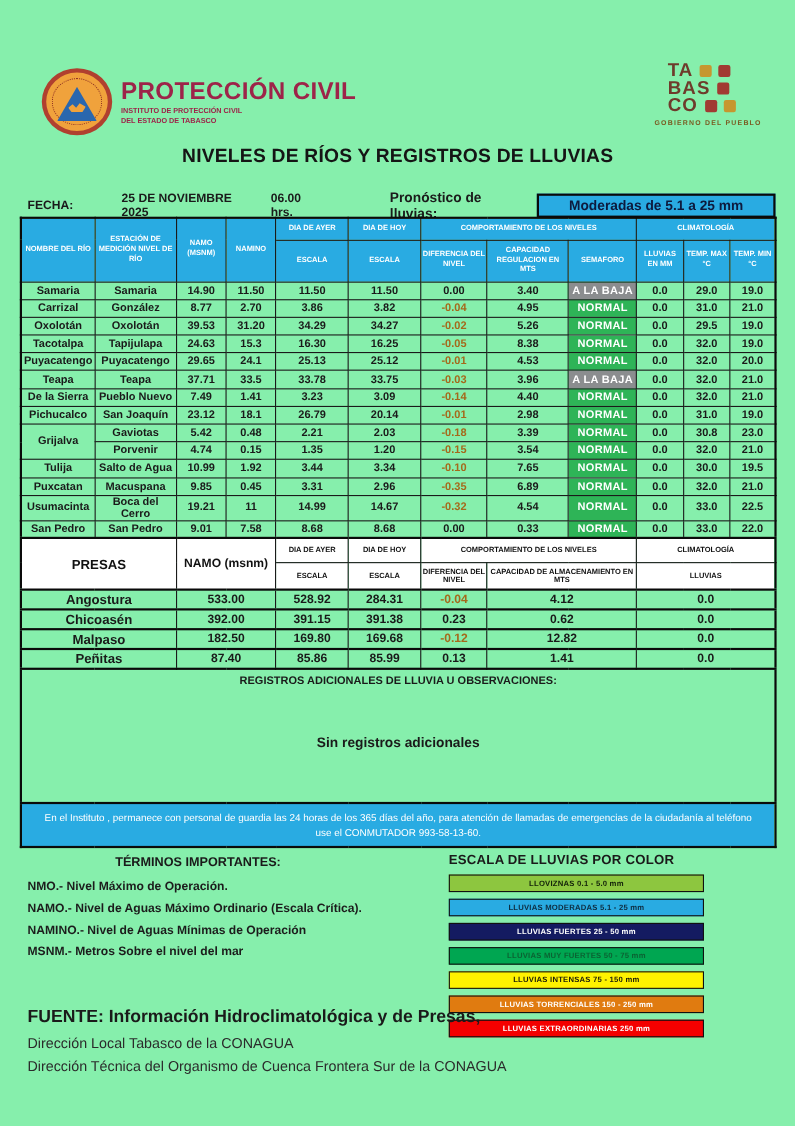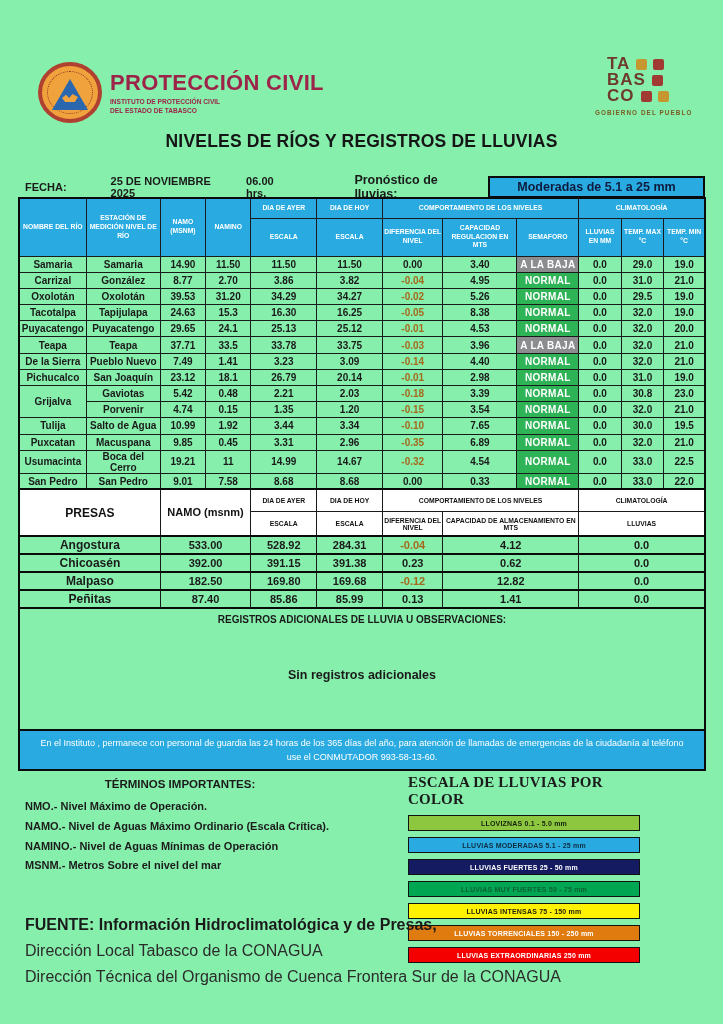--- a/index.html
+++ b/index.html
@@ -65,26 +65,26 @@
   .registros-title { font-size:10px; font-weight:800; text-align:center; }
   .registros-value { flex:1; display:flex; align-items:center; justify-content:center;
     font-size:12.5px; font-weight:800; }
   td.note-cell { background:var(--cyan,#29ABE2); color:#fff; height:40px;
     font-size:9px; font-weight:400; line-height:1.6; padding:2px 18px; border-top:2px solid #0a0a0a; }
   
   .terminos { position:absolute; left:25px; top:778px; width:360px; }
   .terminos-title { font-size:11.5px; font-weight:800; text-align:center; width:310px; margin-bottom:7px; }
   .termino-item { font-size:11px; font-weight:700; line-height:1.8; color:#1c1c1c; }
   .escala { position:absolute; left:408px; top:774px; width:232px; }
-  .escala-title { font-size:15px; font-weight:800; margin-bottom:7px; letter-spacing:.2px;font-family:Liberation Serif, serif; }
+  .escala-title { font-size:12px; font-weight:800; margin-bottom:7px; letter-spacing:.2px; }
   .scale-bar { height:16px; border:1.6px solid #111; margin-bottom:6px;
     display:flex; align-items:center; justify-content:center; font-size:7px; font-weight:700; letter-spacing:.2px; }
   .fuente { position:absolute; left:25px; top:916px; }
   .fuente-title { font-size:16px; font-weight:800; margin-bottom:4px; }
-  .fuente-line { font-size:16px; color:#2b2b2b; line-height:1.65; }
+  .fuente-line { font-size:13px; color:#2b2b2b; line-height:1.65; }
 </style>
 </head>
 <body>
 
 <div class="page">
 
   <div class="pc-logo">
     <span class="ring"></span>
     <span class="pc-tri">
       <span class="bird"></span>

